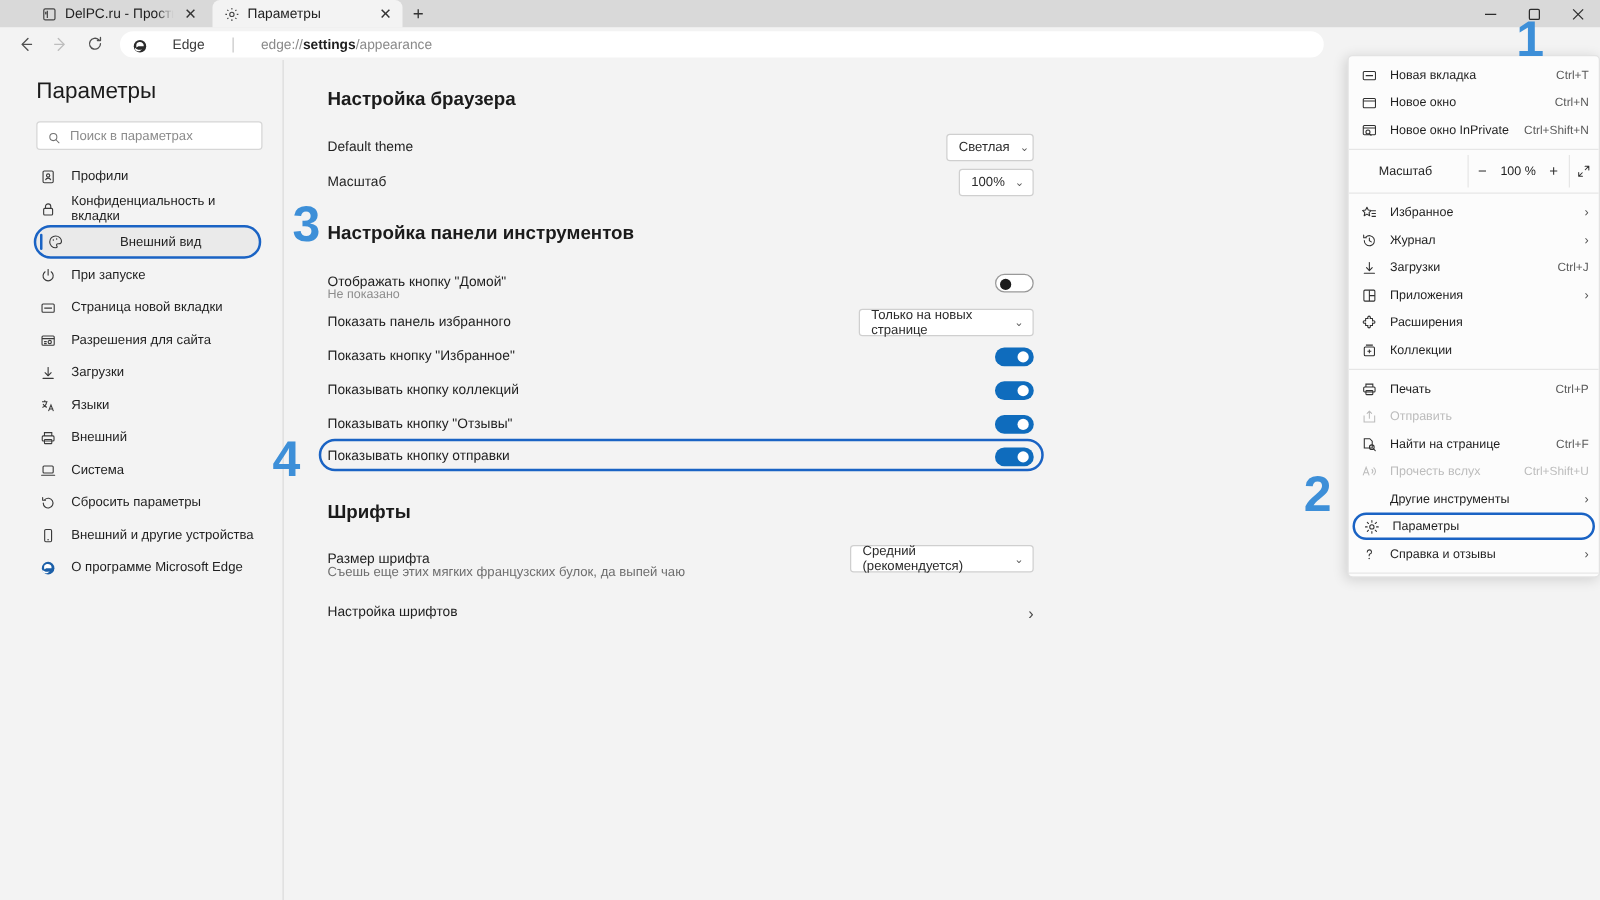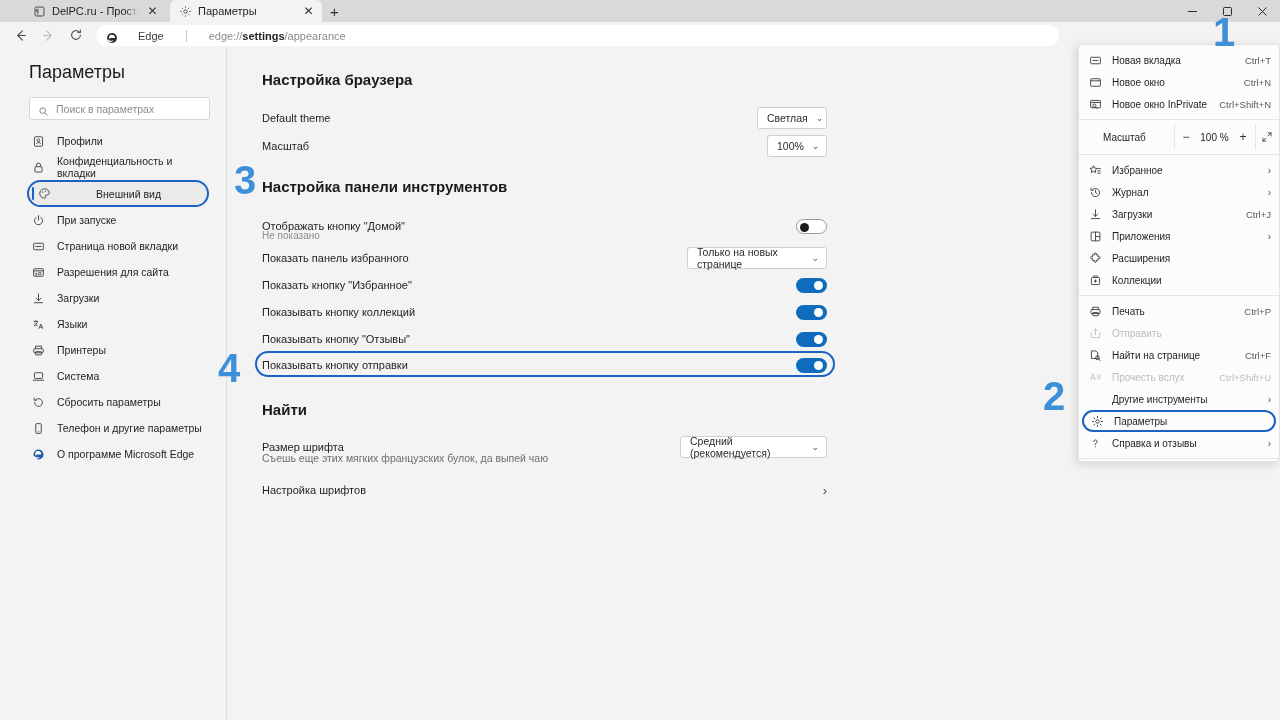--- a/index.html
+++ b/index.html
@@ -417,21 +417,21 @@
         <span>Языки</span>
       </div>
       <div class="navitem">
         <span class="nicon">
             <svg width="13" height="13" viewBox="0 0 16 16" fill="none" stroke="currentColor" stroke-width="1.1">
               <path d="M4.4 5.8V2.6h7.2v3.2"></path>
               <rect x="2.2" y="5.8" width="11.6" height="5" rx="1"></rect>
               <rect x="4.4" y="9.4" width="7.2" height="4" rx="0.6"></rect>
             </svg>
           </span>
-        <span>Принтеры</span>
+        <span>Внешний</span>
       </div>
       <div class="navitem">
         <span class="nicon">
             <svg width="13" height="13" viewBox="0 0 16 16" fill="none" stroke="currentColor" stroke-width="1.1">
               <rect x="3" y="3.4" width="10" height="7" rx="1"></rect>
               <line x1="1.6" y1="12.6" x2="14.4" y2="12.6" stroke-linecap="round"></line>
             </svg>
           </span>
         <span>Система</span>
       </div>
@@ -444,21 +444,21 @@
           </span>
         <span>Сбросить параметры</span>
       </div>
       <div class="navitem">
         <span class="nicon">
             <svg width="13" height="13" viewBox="0 0 16 16" fill="none" stroke="currentColor" stroke-width="1.1">
               <rect x="4.6" y="2" width="6.8" height="12" rx="1.2"></rect>
               <line x1="7.2" y1="12" x2="8.8" y2="12"></line>
             </svg>
           </span>
-        <span>Телефон и другие параметры</span>
+        <span>Внешний и другие устройства</span>
       </div>
       <div class="navitem">
         <span class="nicon">
             <svg width="13" height="13" viewBox="0 0 16 16">
               <circle cx="8" cy="8" r="6.2" fill="#1b5fa8"></circle>
               <path d="M2.6 9.6c1.6 2.2 4.6 2.6 6.9 1.5-1 1.7-3.2 2.5-5.1 1.8-1.8-.6-2.7-2-1.8-3.3z" fill="#fff"></path>
               <path d="M4.2 5.4c1.5-1.9 4.6-2.1 6.2-.4.9 1 1.1 2.2.9 3H7c-1.2 0-2 .6-2.6 1.4-.5-1.5-.5-3 0-4z" fill="#fff"></path>
             </svg>
           </span>
         <span>О программе Microsoft Edge</span>
@@ -526,21 +526,21 @@
     </div>
 
     <div class="row" style="top:304px">
       <span class="row-label">Показывать кнопку отправки</span>
       <span class="toggle on">
           <span class="knob"></span>
         </span>
     </div>
     <div class="hl-row" style="top:303px"></div>
 
-    <div class="section-h" style="top:353px">Найти</div>
+    <div class="section-h" style="top:353px">Шрифты</div>
 
     <div class="row" style="top:386px">
       <span class="row-label">Размер шрифта</span>
       <span class="dd" style="width:147px">
         <span>Средний (рекомендуется)</span>
         <span class="chev">⌄</span>
       </span>
     </div>
     <div class="row-sub" style="top:404px;font-size:10.5px;color:#6e6e6e">Съешь еще этих мягких французских булок, да выпей чаю</div>
 

